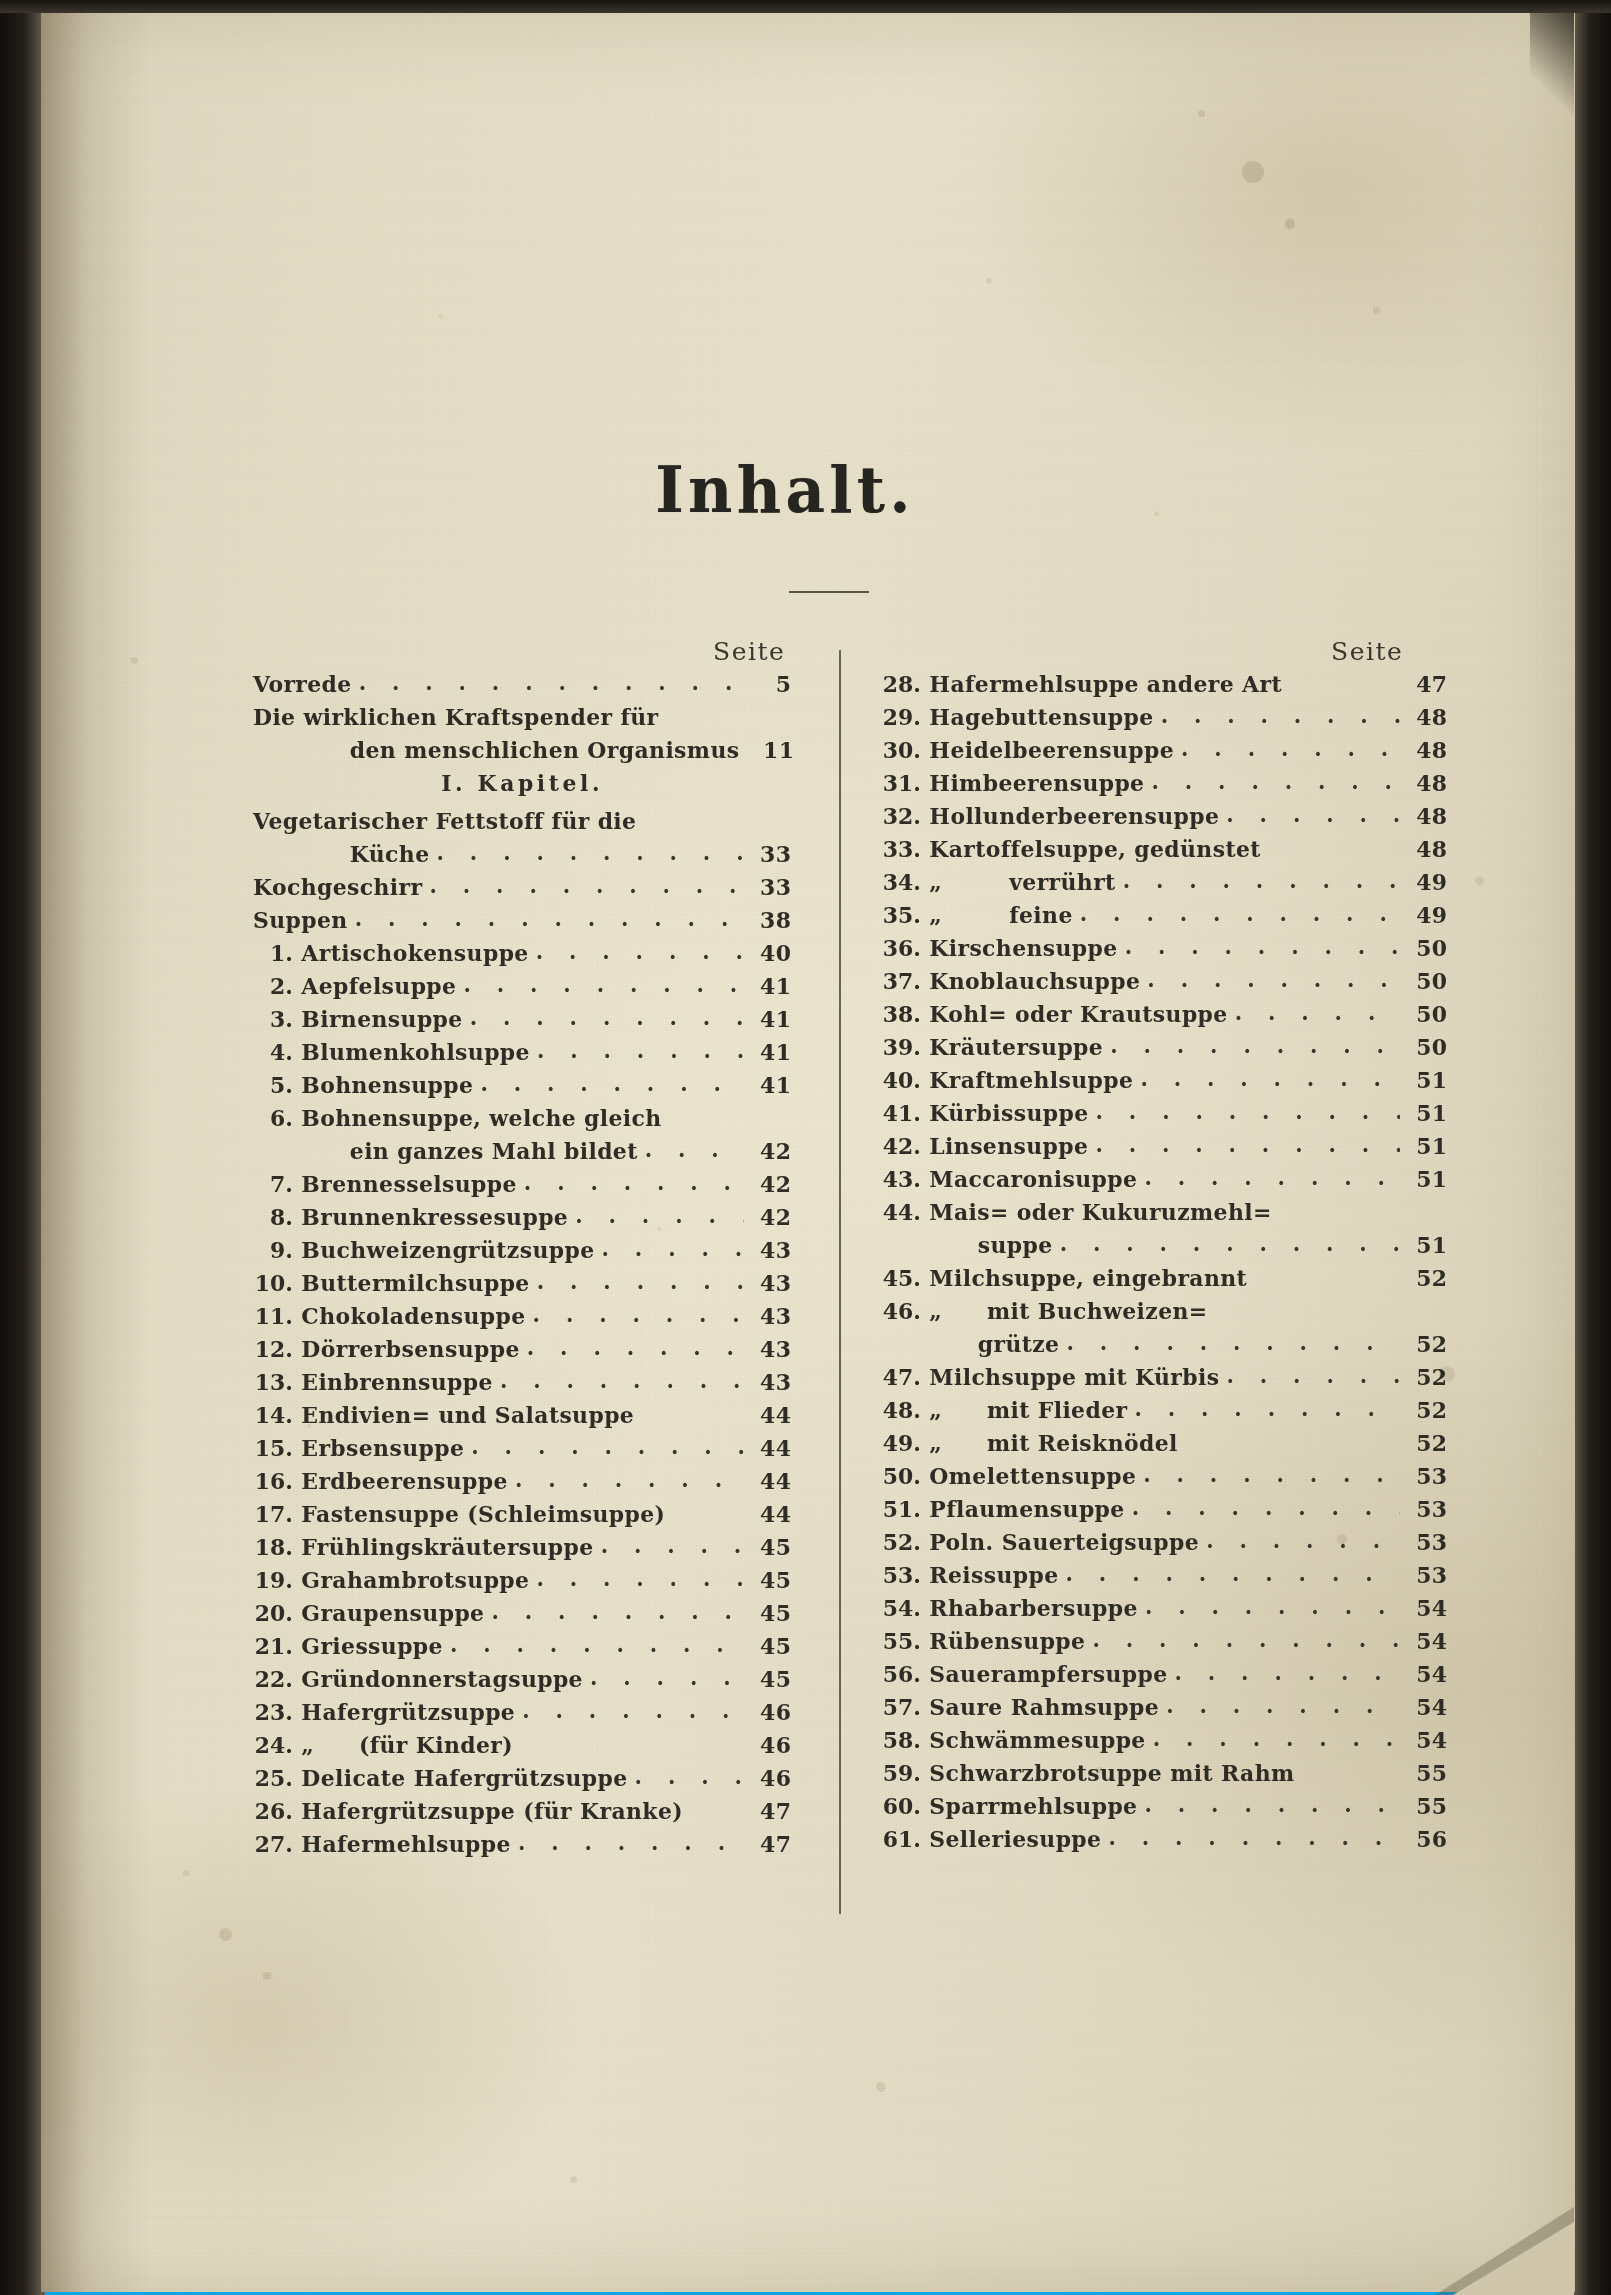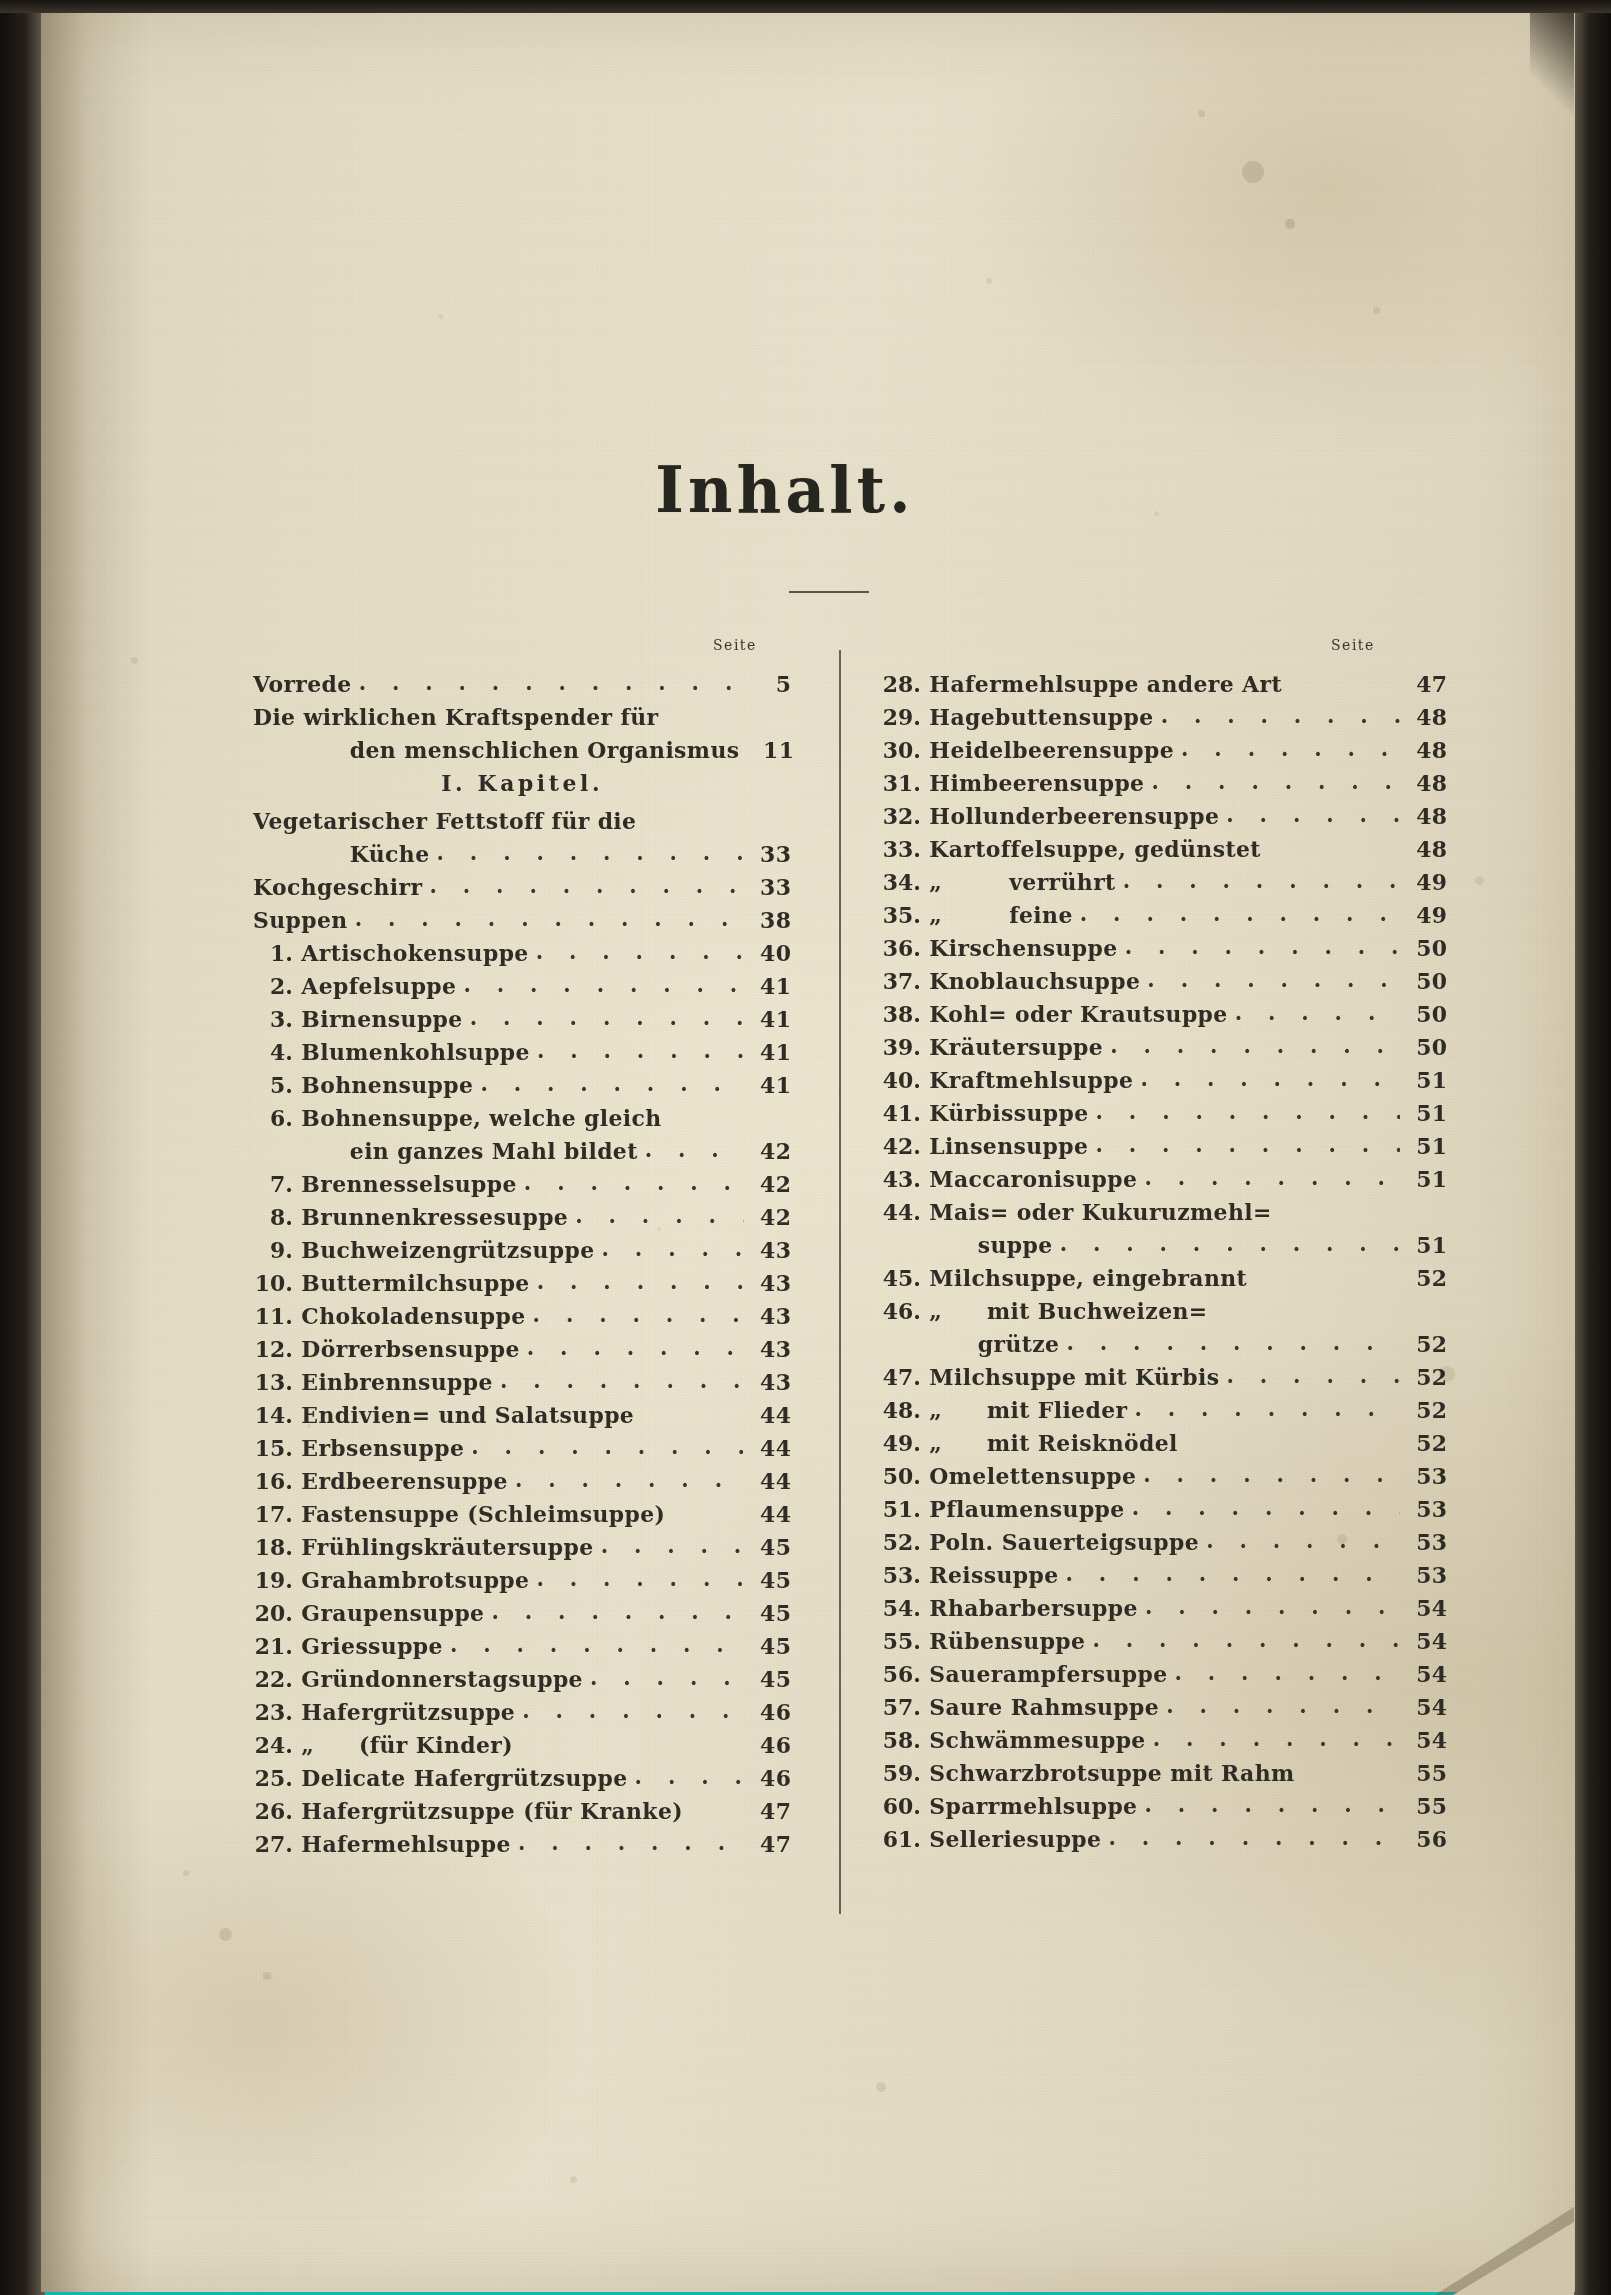--- a/index.html
+++ b/index.html
@@ -12,21 +12,21 @@
     height: 2295px;
     overflow: hidden;
     font-family: "DejaVu Serif", serif;
   }
 
   
   #scan {
     position: relative;
     width: 1612px;
     height: 2295px;
-    background: #14b8a6;
+    background: #0ea5e9;
     overflow: hidden;
   }
   #darkedge-left {
     position: absolute;
     left: 0; top: 0;
     width: 45px; height: 2295px;
     background: linear-gradient(90deg, #120f0c 0%, #241f19 55%, #6a6254 100%);
   }
   #darkedge-right {
     position: absolute;
@@ -147,21 +147,21 @@
     left: 798px;
     top: 643px;
     width: 2.2px;
     height: 1264px;
     background: #4a443a;
     opacity: 0.8;
   }
 
   .seite-label {
     position: absolute;
-    font-size: 14px;
+    font-size: 25px;
     letter-spacing: 1.5px;
     color: #3a362d;
   }
   #seite-left  { left: 672px;  top: 630px; }
   #seite-right { left: 1290px; top: 630px; }
 
   .col {
     position: absolute;
     top: 661px;
   }

